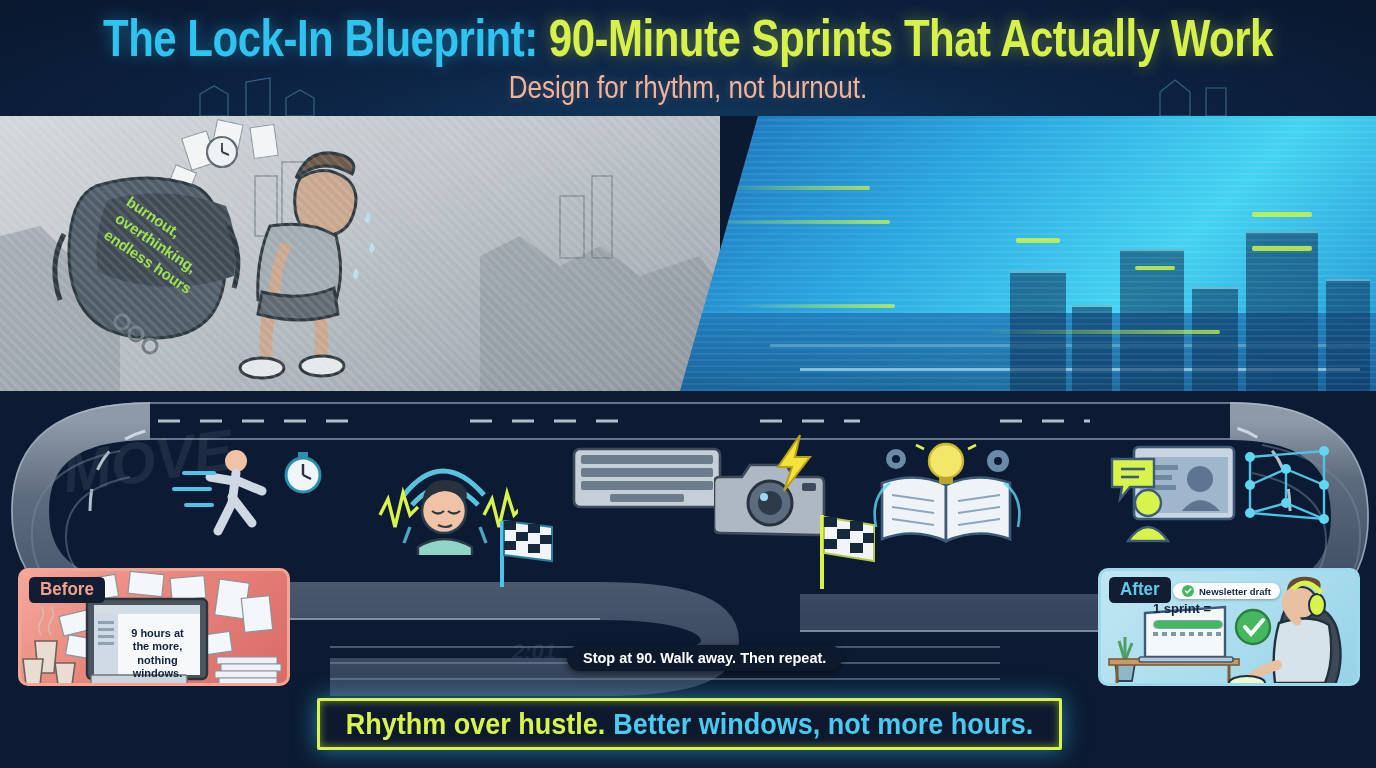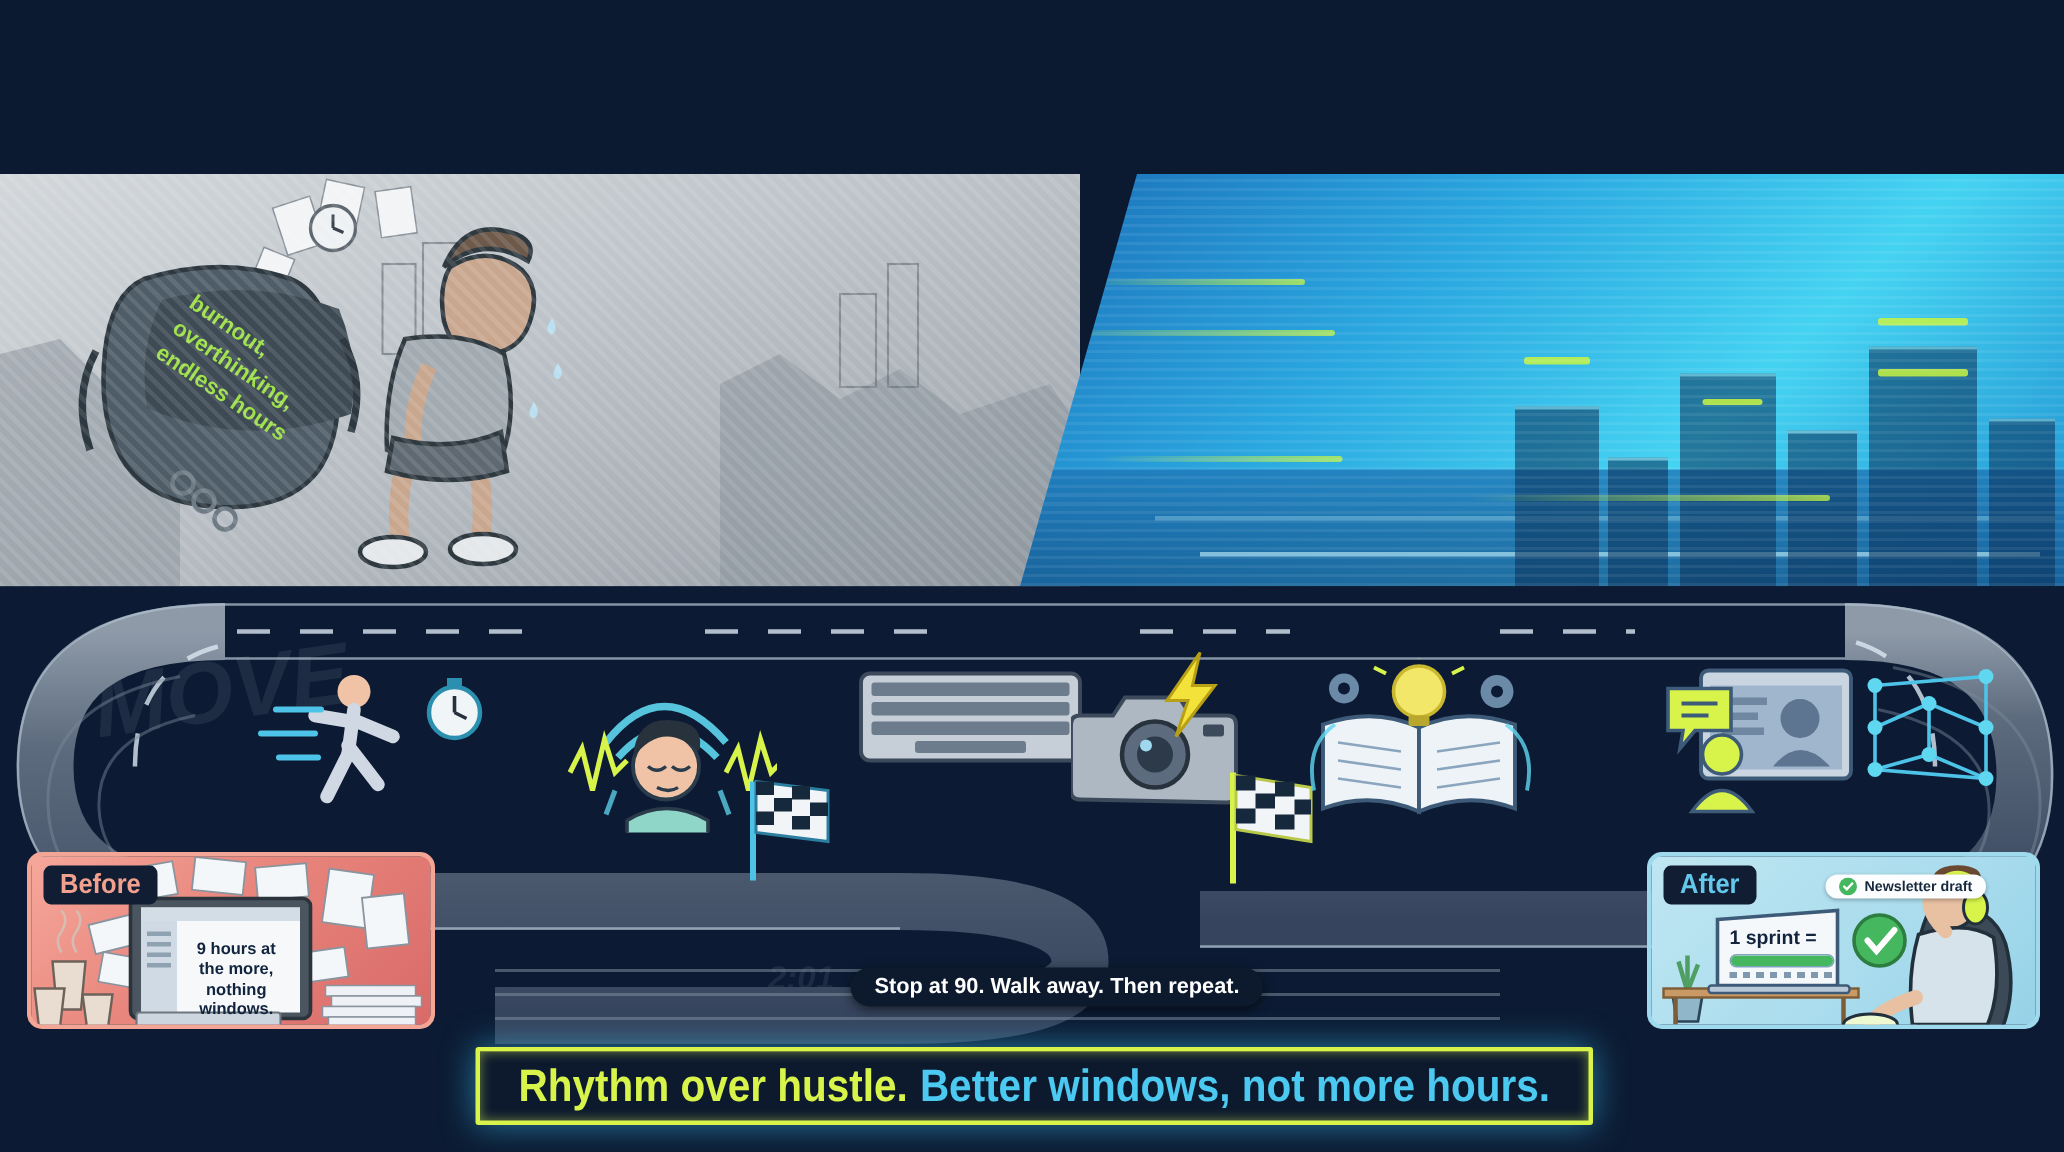--- a/index.html
+++ b/index.html
@@ -88,20 +88,36 @@
             box-shadow:0 0 22px rgba(60,200,245,.55), 0 0 8px rgba(216,244,75,.5) inset; }
   .banner span { font-size:27px; font-weight:bold; transform:scaleY(1.12); white-space:nowrap; }
   .b-lime { color:#d8f44b; }
   .b-cyan { color:#4cc9f0; }
 </style>
 </head>
 <body>
 
 <div class="stage">
 
+  <div class="header">
+    <svg class="hdr-skyline" viewBox="0 0 1376 40" preserveAspectRatio="none">
+      <g fill="none" stroke="#7fd8f7" stroke-width="1.2">
+        <path d="M200 40 L200 18 L214 10 L228 18 L228 40 Z"></path>
+        <path d="M246 40 L246 6 L270 2 L270 40 Z"></path>
+        <path d="M286 40 L286 22 L300 14 L314 22 L314 40 Z"></path>
+        <path d="M1160 40 L1160 16 L1175 4 L1190 16 L1190 40 Z"></path>
+        <path d="M1206 40 L1206 12 L1226 12 L1226 40 Z"></path>
+      </g>
+    </svg>
+    <div class="title">
+      <span class="t-cyan">The Lock-In Blueprint:</span>
+      <span class="t-lime">90-Minute Sprints That Actually Work</span>
+    </div>
+    <div class="subtitle">Design for rhythm, not burnout.</div>
+  </div>
 
   <div class="hero">
 
     <div class="hero-left">
       <svg width="720" height="275" viewBox="0 0 720 275">
 
         <g fill="#8b949c" opacity=".55">
           <path d="M0 275 L0 120 L40 110 L70 140 L95 120 L120 150 L120 275 Z"></path>
           <path d="M480 275 L480 140 L520 120 L560 150 L600 130 L640 160 L700 140 L720 170 L720 275 Z"></path>
         </g>
@@ -485,29 +501,29 @@
       <path d="M186 24 q16 -18 32 -4 q6 -12 -10 -14 q-24 -2 -22 18 Z" fill="#6b4a33"></path>
       <ellipse cx="216" cy="34" rx="8" ry="11" fill="#d8f44b" stroke="#22303c" stroke-width="2"></ellipse>
       <path d="M188 22 q16 -20 32 0" stroke="#d8f44b" stroke-width="5" fill="none"></path>
       <path d="M178 52 q32 -10 50 2 q6 34 -4 58 l-50 0 q-4 -32 4 -60 Z" fill="#d6e3ea" stroke="#22303c" stroke-width="2.4"></path>
       <path d="M196 50 q-18 -18 -6 -28" stroke="#e8c0a2" stroke-width="9" fill="none" stroke-linecap="round"></path>
       <path d="M176 94 q-24 8 -30 18" stroke="#e8c0a2" stroke-width="10" fill="none" stroke-linecap="round"></path>
       <ellipse cx="146" cy="112" rx="18" ry="7" fill="#eef9d2" stroke="#22303c" stroke-width="2"></ellipse>
     </svg>
     
     <div style="position:absolute;left:72px;top:12px;display:flex;align-items:center;gap:5px;
-                background:#fbfdff;border-radius:11px;padding:2px 9px;box-shadow:0 1px 3px rgba(0,0,0,.3);margin-left:44px;">
+                background:#fbfdff;border-radius:11px;padding:2px 9px;box-shadow:0 1px 3px rgba(0,0,0,.3);">
       <svg width="12" height="12" viewBox="0 0 12 12">
         <circle cx="6" cy="6" r="6" fill="#45b85f"></circle>
         <path d="M3.4 6 L5.2 7.9 L8.8 4" stroke="#fff" stroke-width="1.6" fill="none" stroke-linecap="round"></path>
       </svg>
       <span style="font-size:9.5px;font-weight:bold;color:#16283c;">Newsletter draft</span>
     </div>
     
-    <div style="position:absolute;left:52px;top:46px;width:70px;">
+    <div style="position:absolute;left:52px;top:30px;width:70px;">
       <div style="font-size:13px;font-weight:bold;color:#11233d;">1 sprint =</div>
       <div style="margin-top:4px;height:9px;border-radius:5px;background:#dfe8ef;border:1px solid #7fa3bd;overflow:hidden;">
         <div style="width:100%;height:100%;background:#45b85f;"></div>
       </div>
       <div style="margin-top:3px;height:4px;background:repeating-linear-gradient(90deg,#7f98ad 0 5px,transparent 5px 9px);"></div>
     </div>
     <div class="cardtag tag-after">After</div>
   </div>
 
   <div class="banner">

